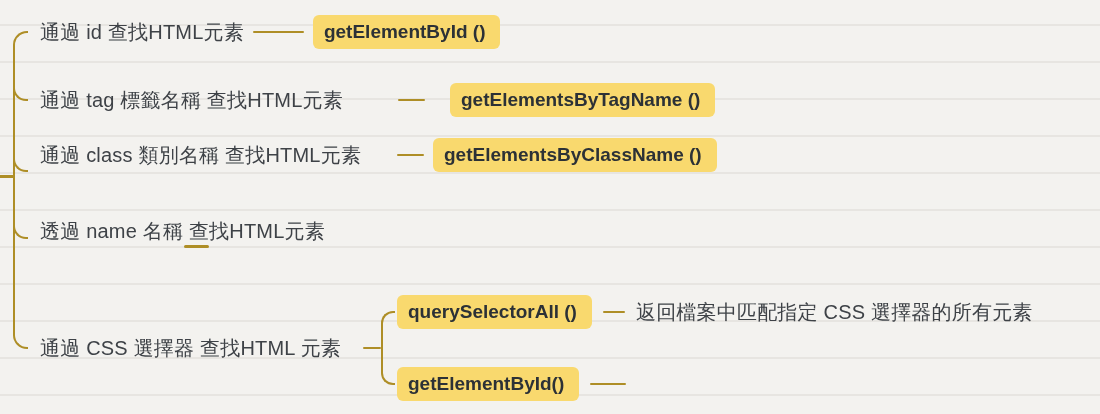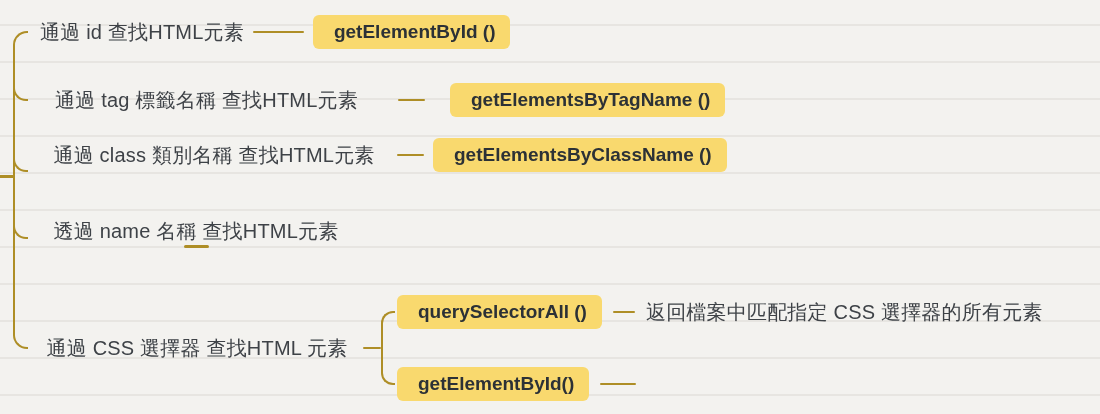--- a/index.html
+++ b/index.html
@@ -42,33 +42,33 @@
   .row{
     position:absolute;left:40px;height:40px;
     display:flex;align-items:center;white-space:nowrap;
   }
   .row.r1{top:12px;}
   .row.r2{top:80px;gap:16px;}
   .row.r3{top:135px;}
   .row.r4{top:218px;flex-direction:column;}
   .row.r5{top:295px;height:106px;}
   .topic{
-    font-size:20px;color:#3e4247;letter-spacing:0.2px;text-align:center;
+    font-size:20px;color:#3e4247;letter-spacing:0.2px;
   }
   .hline{
     height:2.5px;background:#ae8e26;flex:none;
     margin:0 9px;border-radius:2px;
   }
   .node{
     flex:none;
     background:#f9d96e;
     color:#2c3136;
     font-weight:bold;
     font-size:19px;
-    padding:5px 15px 6px 21px;
+    padding:5px 15px 6px 11px;
     border-radius:6px;
     line-height:23px;
   }
   
   .sub-bracket{
     flex:none;width:14px;height:74px;align-self:center;
     box-sizing:border-box;
     border-left:2.5px solid #ae8e26;
     border-top:2.5px solid #ae8e26;
     border-bottom:2.5px solid #ae8e26;

